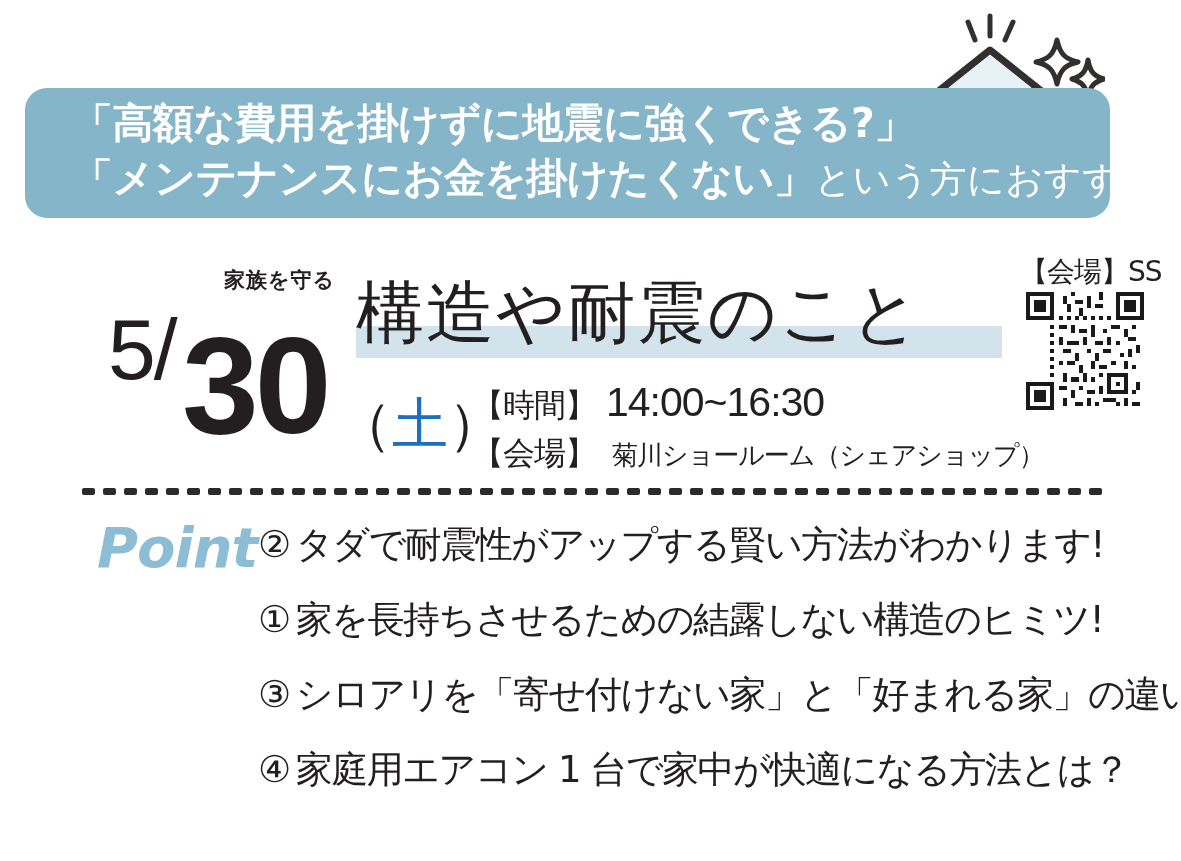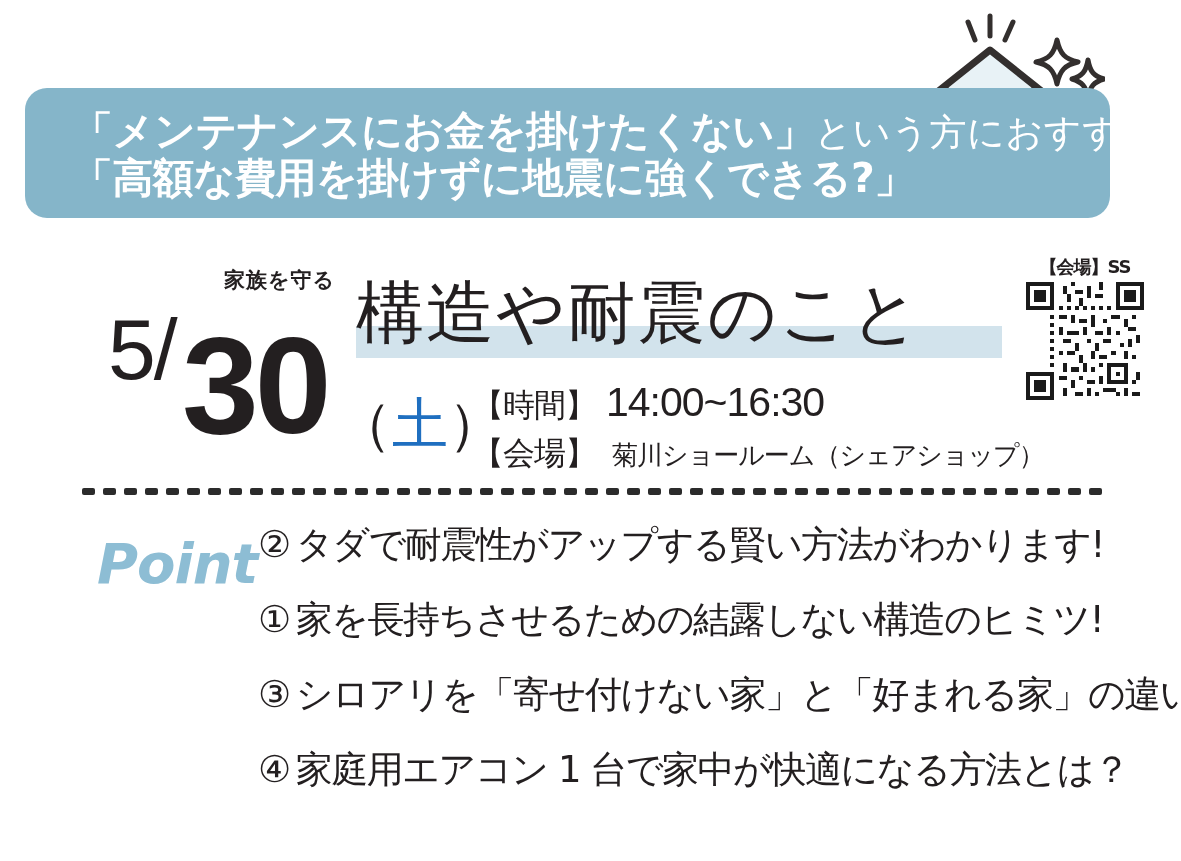--- a/index.html
+++ b/index.html
@@ -169,22 +169,22 @@
 
   
   .qr-block {
     position: absolute;
     left: 1020px;
     top: 258px;
     width: 130px;
     text-align: center;
   }
   .qr-label {
-    font-size: 18px;
-    font-weight: 700;
+    font-size: 28px;
+    font-weight: 400;
     letter-spacing: -1px;
     line-height: 1;
     margin-bottom: 6px;
     white-space: nowrap;
   }
   .qr-code {
     width: 118px;
     height: 118px;
     margin: 0 auto;
     display: block;
@@ -206,21 +206,21 @@
     width: 13px;
     height: 7px;
     background: #2b2b2b;
     border-radius: 2px;
   }
 
   
   .point-badge {
     position: absolute;
     left: 97px;
-    top: 536px;
+    top: 520px;
     font-size: 56px;
     font-weight: bold;
     font-style: italic;
     color: #8dbdd4;
     letter-spacing: -1px;
     line-height: 1;
     font-family: "DejaVu Sans", sans-serif;
   }
   .points {
     position: absolute;
@@ -262,24 +262,24 @@
 
     <path d="M154 98 L162 106 L154 114 L162 122 L154 130 L162 138 L156 145" fill="none" stroke="#332f2e" stroke-width="5" stroke-linecap="round" stroke-linejoin="round"></path>
 
     <path d="M152 38 C155 52 160 57 173 60 C160 63 155 68 152 82 C149 68 144 63 131 60 C144 57 149 52 152 38 Z" fill="none" stroke="#332f2e" stroke-width="5" stroke-linejoin="round"></path>
 
     <path d="M183 58 C185 70 189 74 199 77 C189 80 185 84 183 96 C181 84 177 80 167 77 C177 74 181 70 183 58 Z" fill="none" stroke="#332f2e" stroke-width="5" stroke-linejoin="round"></path>
   </svg>
 </div>
 
 <div class="banner">
+  <div class="banner-line banner-line-1">「高額な費用を掛けずに地震に強くできる?」</div>
   <div class="banner-line banner-line-2">
     <span class="banner-strong">「メンテナンスにお金を掛けたくない」</span><span class="banner-normal">という方におすすめ</span>
   </div>
-  <div class="banner-line banner-line-1">「高額な費用を掛けずに地震に強くできる?」</div>
 </div>
 
 <div class="date-block">
   <span class="date-month">5/</span>
   <span class="date-day">30</span>
   <span class="date-dow"><span>（</span><span class="dow-inner">土</span><span>）</span></span>
 </div>
 
 <div class="kicker">家族を守る</div>
 <div class="title-wrap">

